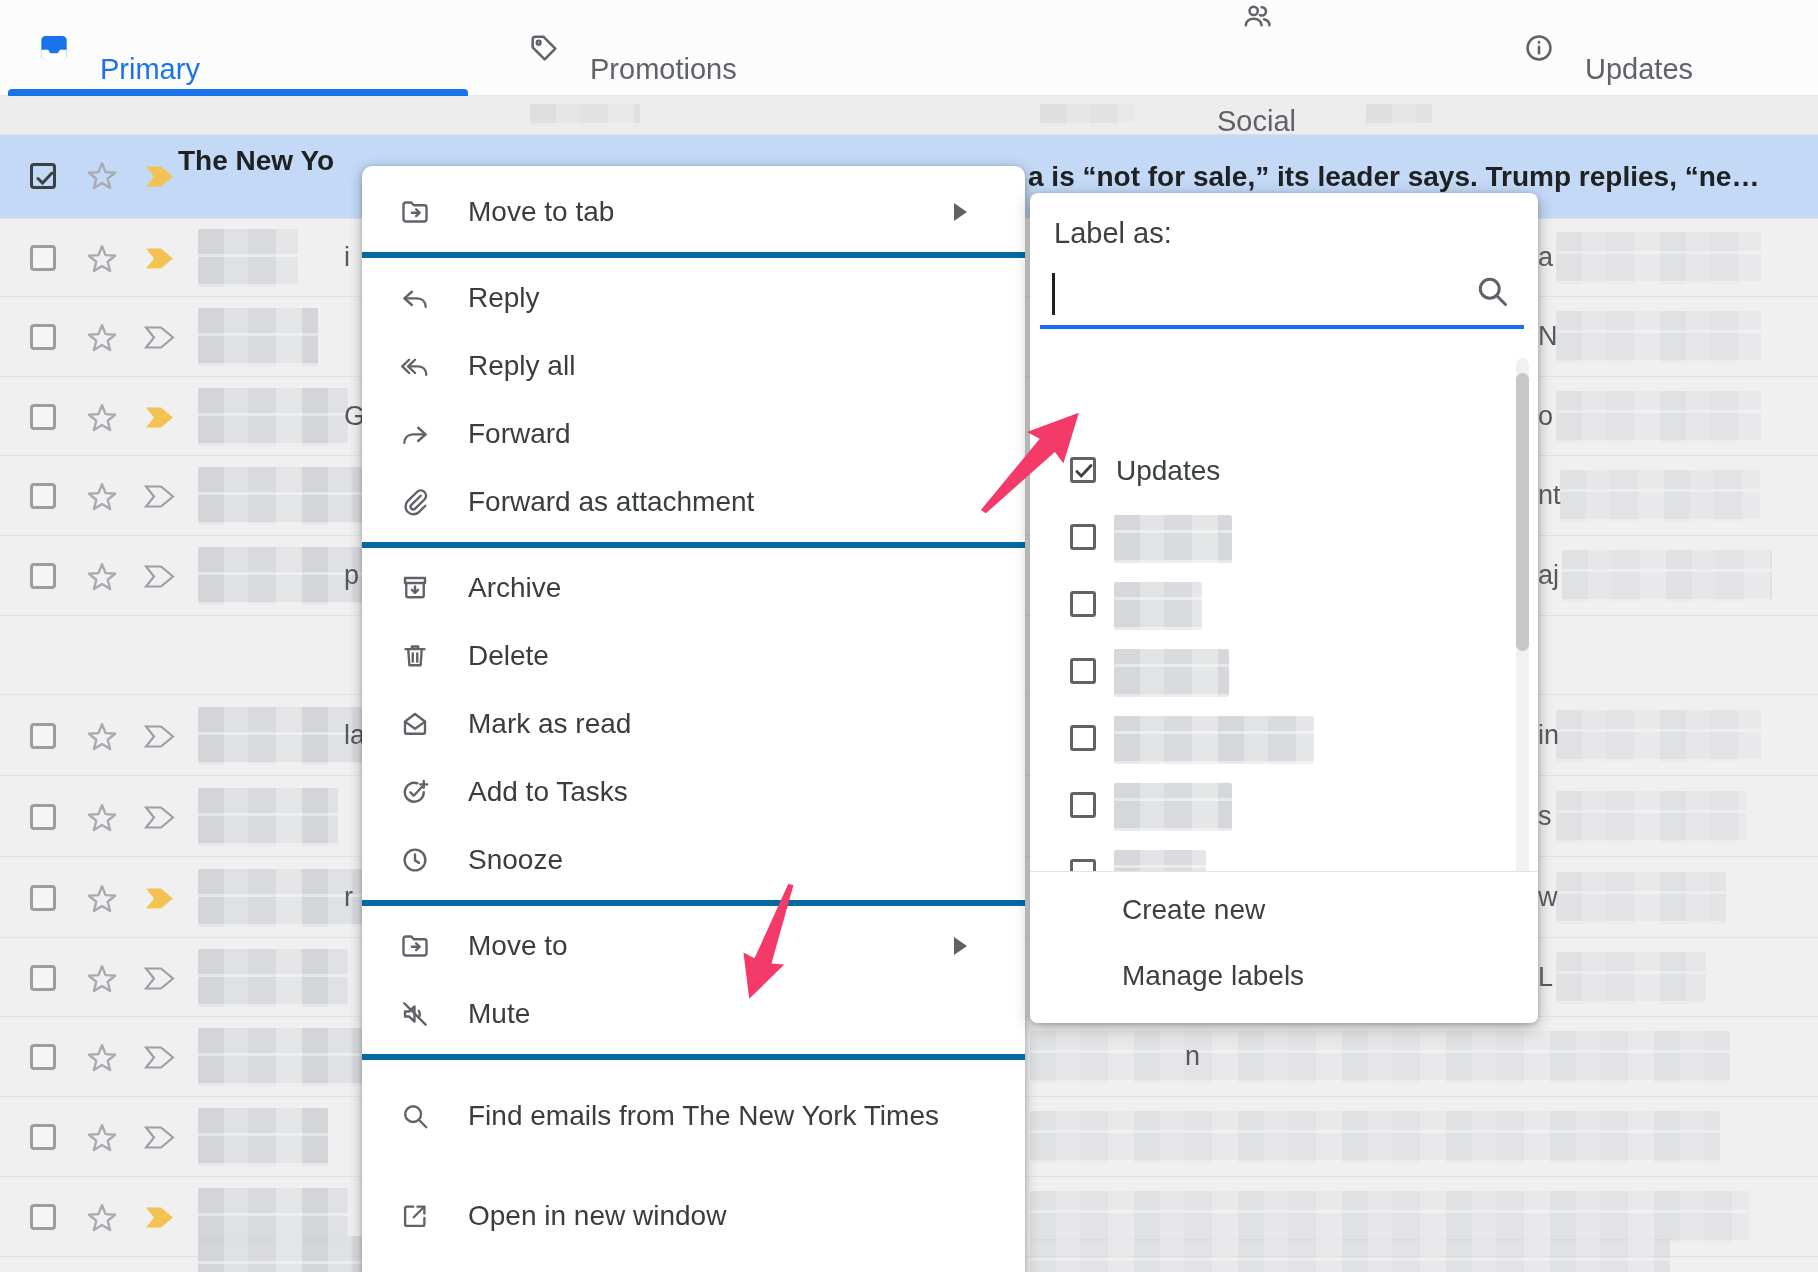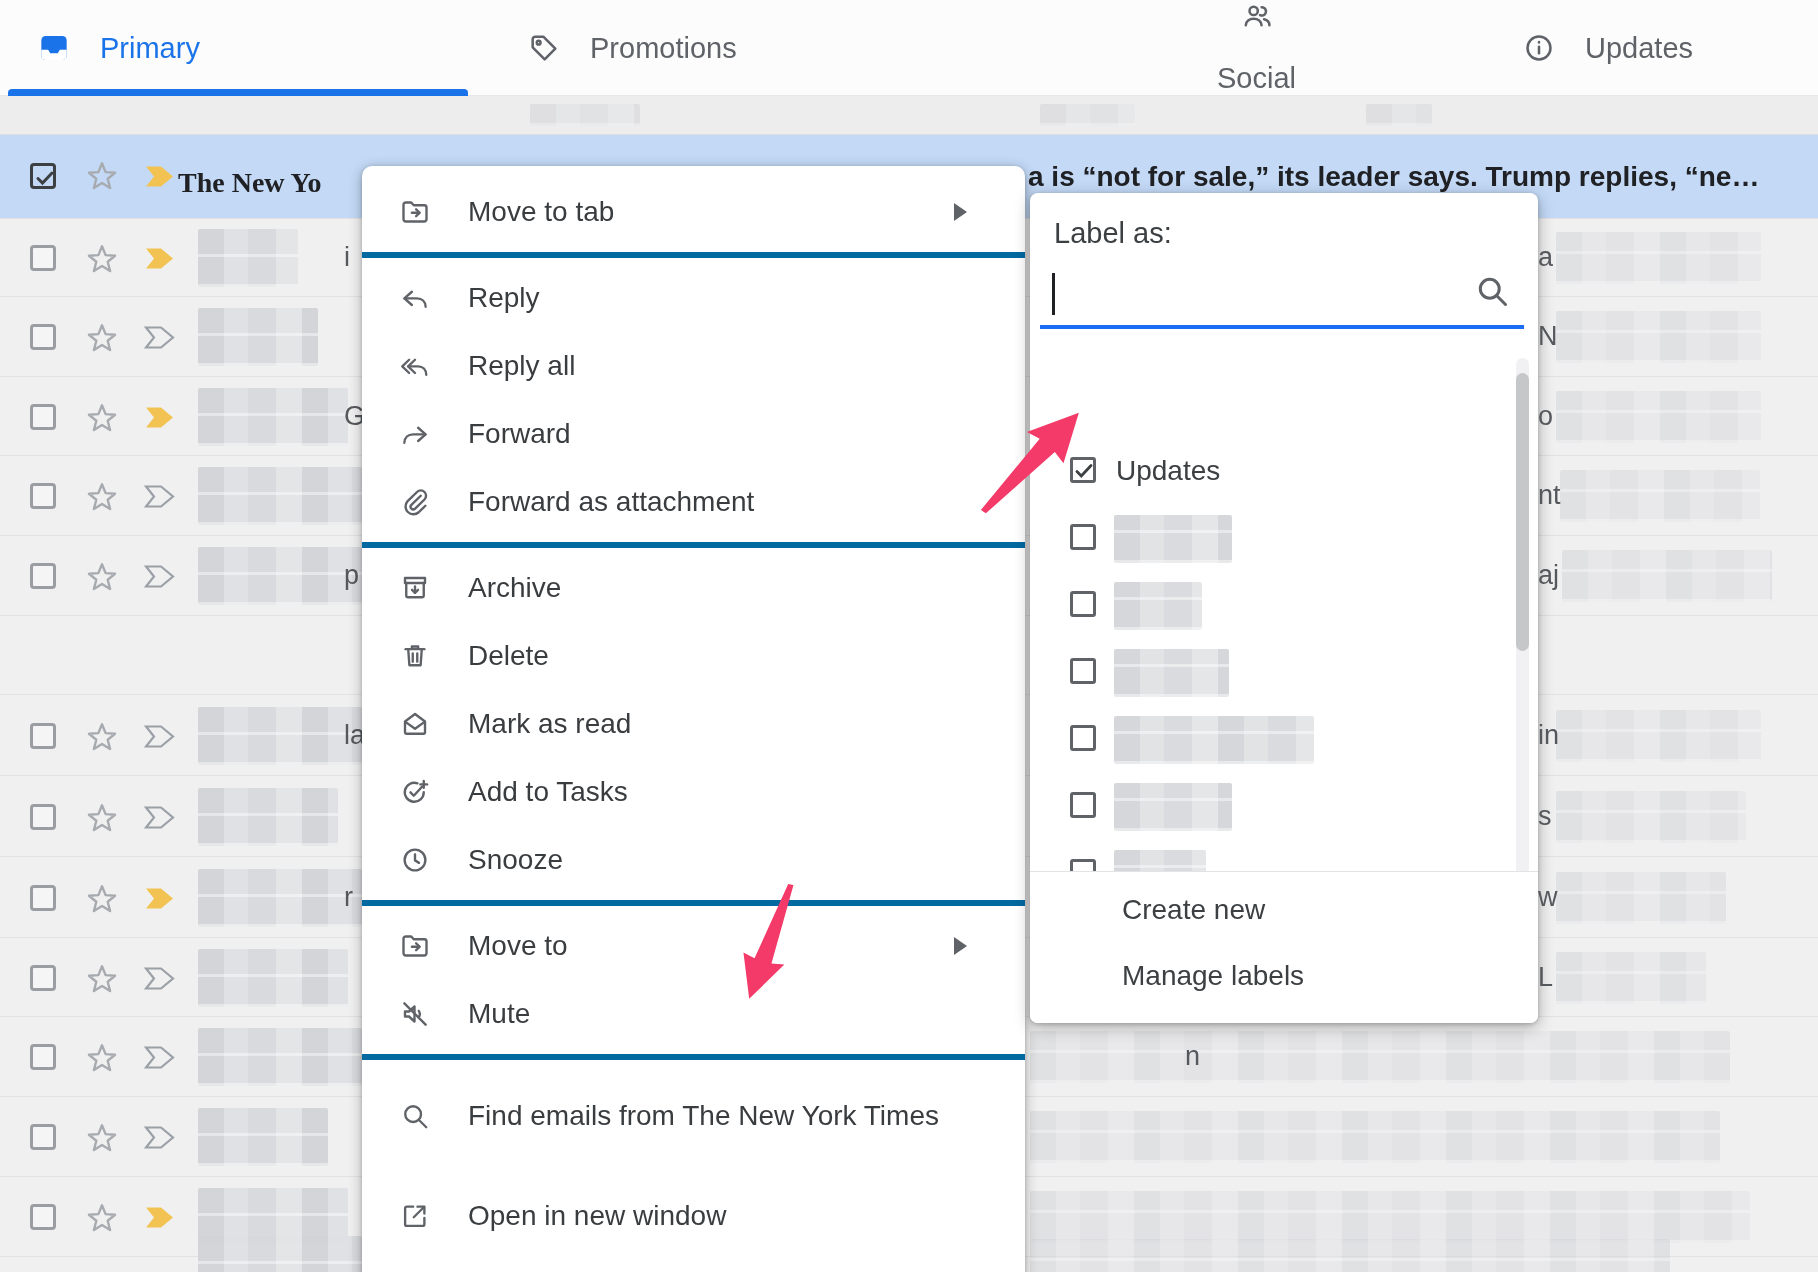--- a/index.html
+++ b/index.html
@@ -3,21 +3,21 @@
 <meta charset="utf-8">
 <style>
   * { margin:0; padding:0; box-sizing:border-box; }
   html,body { width:1818px; height:1272px; overflow:hidden; }
   body { font-family:"Liberation Sans", sans-serif; background:#f0f0f1; }
   #app { position:relative; width:1818px; height:1272px; overflow:hidden; }
 
   
   #tabbar { position:absolute; left:0; top:0; width:1818px; height:96px; background:#fcfcfd; border-bottom:1px solid #e8e8ea; z-index:3; }
   .tab { position:absolute; top:0; height:96px; width:455px; display:flex; align-items:center; gap:30px; padding-left:38px; cursor:pointer; }
-  .tab .tab-label { font-size:29px; font-weight:500; color:#5f6368; }
+  .tab .tab-label { font-size:29px; font-weight:500; color:#5f6368;margin-top:43px; }
   .tab.active .tab-label { color:#1a73e8; }
   .tab-underline { position:absolute; left:8px; top:89px; width:460px; height:7px; background:#1a73e8; border-radius:4px 4px 0 0; }
 
   
   #topstrip { position:absolute; left:0; top:96px; width:1818px; height:39px; background:#ededee; border-bottom:1px solid rgba(0,0,0,0.06); }
   #email-list { position:absolute; left:0; top:0; width:1818px; height:1272px; }
   .row { position:absolute; left:0; width:1818px; background:#f0f0f1; border-top:1px solid rgba(0,0,0,0.055); }
   .row.selected { background:#c3d9f6; border-top:none; z-index:2; }
   .cb { position:absolute; width:26px; height:26px; border:3px solid #9a9ea3; border-radius:4px; background:rgba(255,255,255,0.35); }
   .cb.dark { border-color:#3c4043; background:transparent; }
@@ -235,21 +235,21 @@
     <span style="position:absolute;left:84px;top:22px;">
       <svg viewBox="0 0 24 24" style="width:36px;height:36px;">
           <path d="M12 17.3l-5.4 3.4 1.6-6.2-4.9-4 6.3-.4L12 4.2l2.4 5.9 6.3.4-4.9 4 1.6 6.2z" fill="none" stroke="#a7abaf" stroke-width="1.6" stroke-linejoin="round"></path>
         </svg>
     </span>
     <span style="position:absolute;left:144px;top:29px;">
       <svg viewBox="0 0 32 24" style="width:32px;height:25px;">
           <path d="M2 2 h15 l12 10 -12 10 H2 l8-10 z" fill="#f2c353"></path>
         </svg>
     </span>
-    <span class="sender-text" style="top:32px;font-family:Liberation Serif, serif;">The New Yo</span>
+    <span class="sender-text" style="top:10px;">The New Yo</span>
     <span class="subject-text" style="top:26px;">a is “not for sale,” its leader says. Trump replies, “ne…</span>
   </div>
 
   <div id="tabbar">
     <div class="tab active" style="left:0;">
       <span>
         <svg viewBox="0 0 24 24" style="width:32px;height:32px;display:block;">
           <rect x="2.5" y="3" width="19" height="18" rx="3.2" fill="#1a73e8"></rect>
           <path d="M2.5 13.4 h5.1 l1.6 2.6 h5.6 l1.6-2.6 h5.1 v4.6 a3.2 3.2 0 0 1-3.2 3 H5.7 a3.2 3.2 0 0 1-3.2-3 z" fill="#ffffff"></path>
         </svg>

